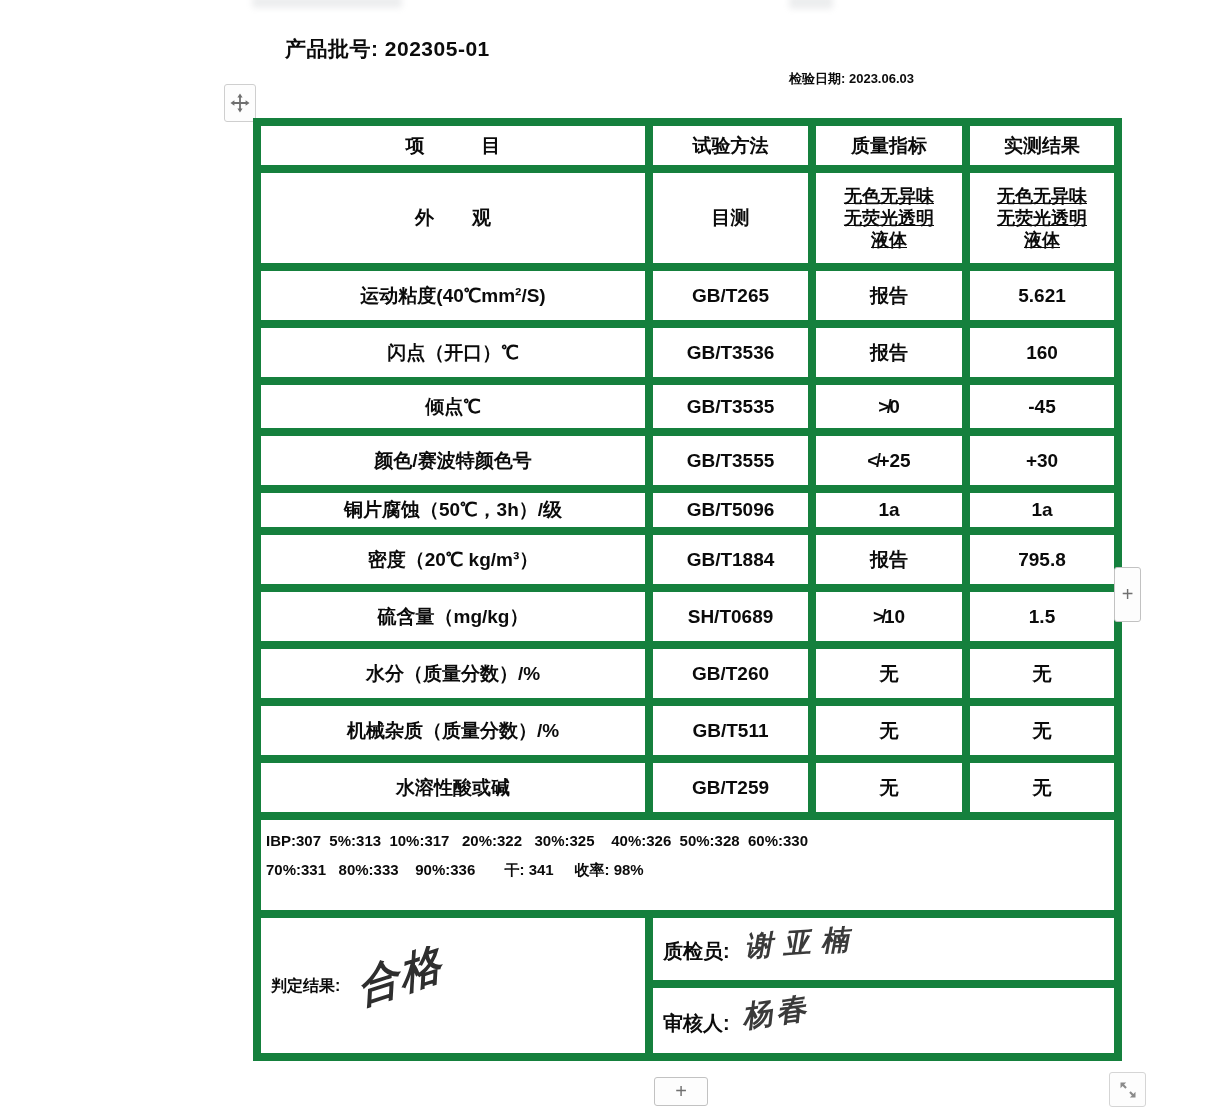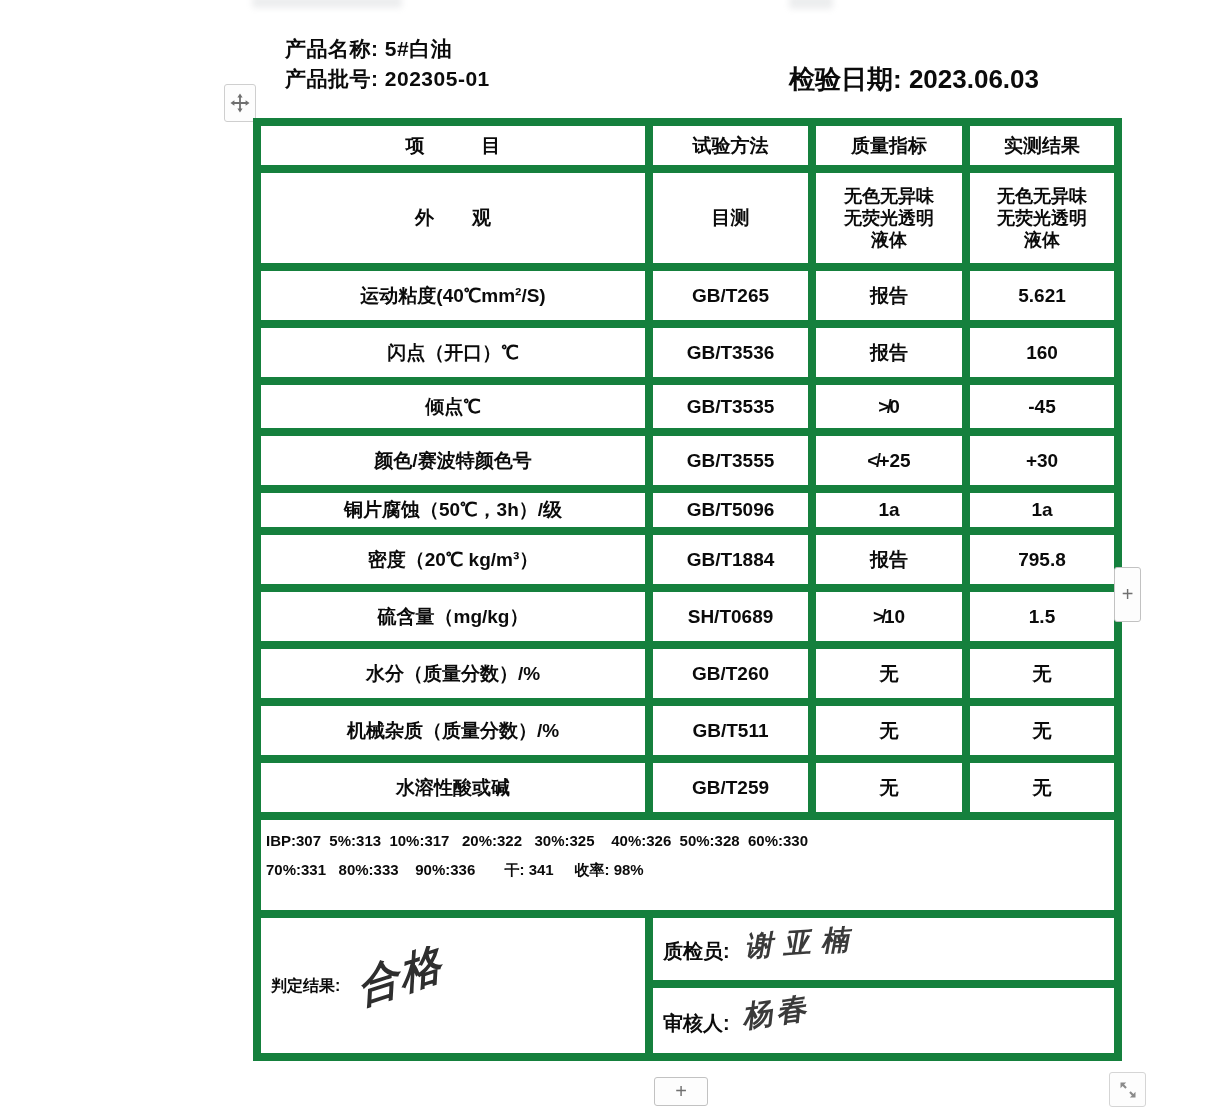--- a/index.html
+++ b/index.html
@@ -7,29 +7,29 @@
   body { position: relative; font-family: "Liberation Sans", sans-serif; color: #0b0b0b; }
 
   
   .smudge { position: absolute; background: #9aa0a6; opacity: .18; filter: blur(3px); border-radius: 3px; }
   .smudge-a { left: 252px; top: -4px; width: 150px; height: 12px; }
   .smudge-b { left: 789px; top: -5px; width: 44px; height: 14px; }
 
   
   .doc-header { position: absolute; left: 285px; top: 34px; font-weight: bold; font-size: 21px; letter-spacing: .5px; }
   .doc-header .line { height: 30px; line-height: 30px; white-space: pre; }
-  .insp-date { position: absolute; left: 789px; top: 64px; font-weight: bold; font-size: 26px; height: 30px; line-height: 30px; white-space: pre; }
+  .insp-date { position: absolute; left: 789px; top: 64px; font-weight: bold; font-size: 13px; height: 30px; line-height: 30px; white-space: pre; }
 
   
   .tbl-wrap { position: absolute; left: 253px; top: 118px; }
   table { border-collapse: collapse; table-layout: fixed; width: 861px; }
   td, th { border: 8px solid #15803d; text-align: center; vertical-align: middle;
            font-weight: bold; font-size: 19px; padding: 0 2px; overflow: hidden; }
   table { border: 3px solid #111; }
-  .pre { white-space: pre-wrap; }
+  .pre { white-space: pre-wrap; text-decoration: underline; }
   .spec-multi { font-size: 18px; line-height: 22px; }
   .dist-cell { text-align: left; vertical-align: top; padding: 6px 6px 0 5px; }
   .dist-cell .dl { white-space: pre-wrap; line-height: 29px; font-size: 15px; }
 
   .verdict-cell { text-align: left; vertical-align: middle; padding-left: 10px; position: relative; }
   .verdict-label { font-size: 16px; }
   .sig { font-weight: 600; color: #3a3a3a; font-style: italic; }
   .sig-verdict { position: absolute; left: 95px; top: 30px; font-size: 42px;
                  transform: rotate(-18deg) skewX(-8deg); letter-spacing: 2px; color: #2e2e2e; }
   .name-cell { text-align: left; vertical-align: middle; padding-left: 10px; }
@@ -48,21 +48,20 @@
   .resize-handle { left: 1109px; top: 1072px; width: 37px; height: 35px; border-color: #d5d5d5; }
   .ctl svg { display: block; }
 </style>
 </head>
 <body>
 
 <div class="smudge smudge-a"></div>
 <div class="smudge smudge-b"></div>
 
 <div class="doc-header">
-  <div class="line">产品名称: 5#白油</div>
   <div class="line">产品批号: 202305-01</div>
 </div>
 <div class="insp-date">检验日期: 2023.06.03</div>
 
 <div class="ctl move-handle">
   <span>
     <svg width="24" height="24" viewBox="0 0 24 24">
       <path d="M12 2.5 L9.4 6.4 H11.1 V10.9 H6.4 V9.2 L2.5 12 L6.4 14.8 V13.1 H11.1 V17.6 H9.4 L12 21.5 L14.6 17.6 H12.9 V13.1 H17.6 V14.8 L21.5 12 L17.6 9.2 V10.9 H12.9 V6.4 H14.6 Z" fill="#6f6f6f"></path>
     </svg>
   </span>

